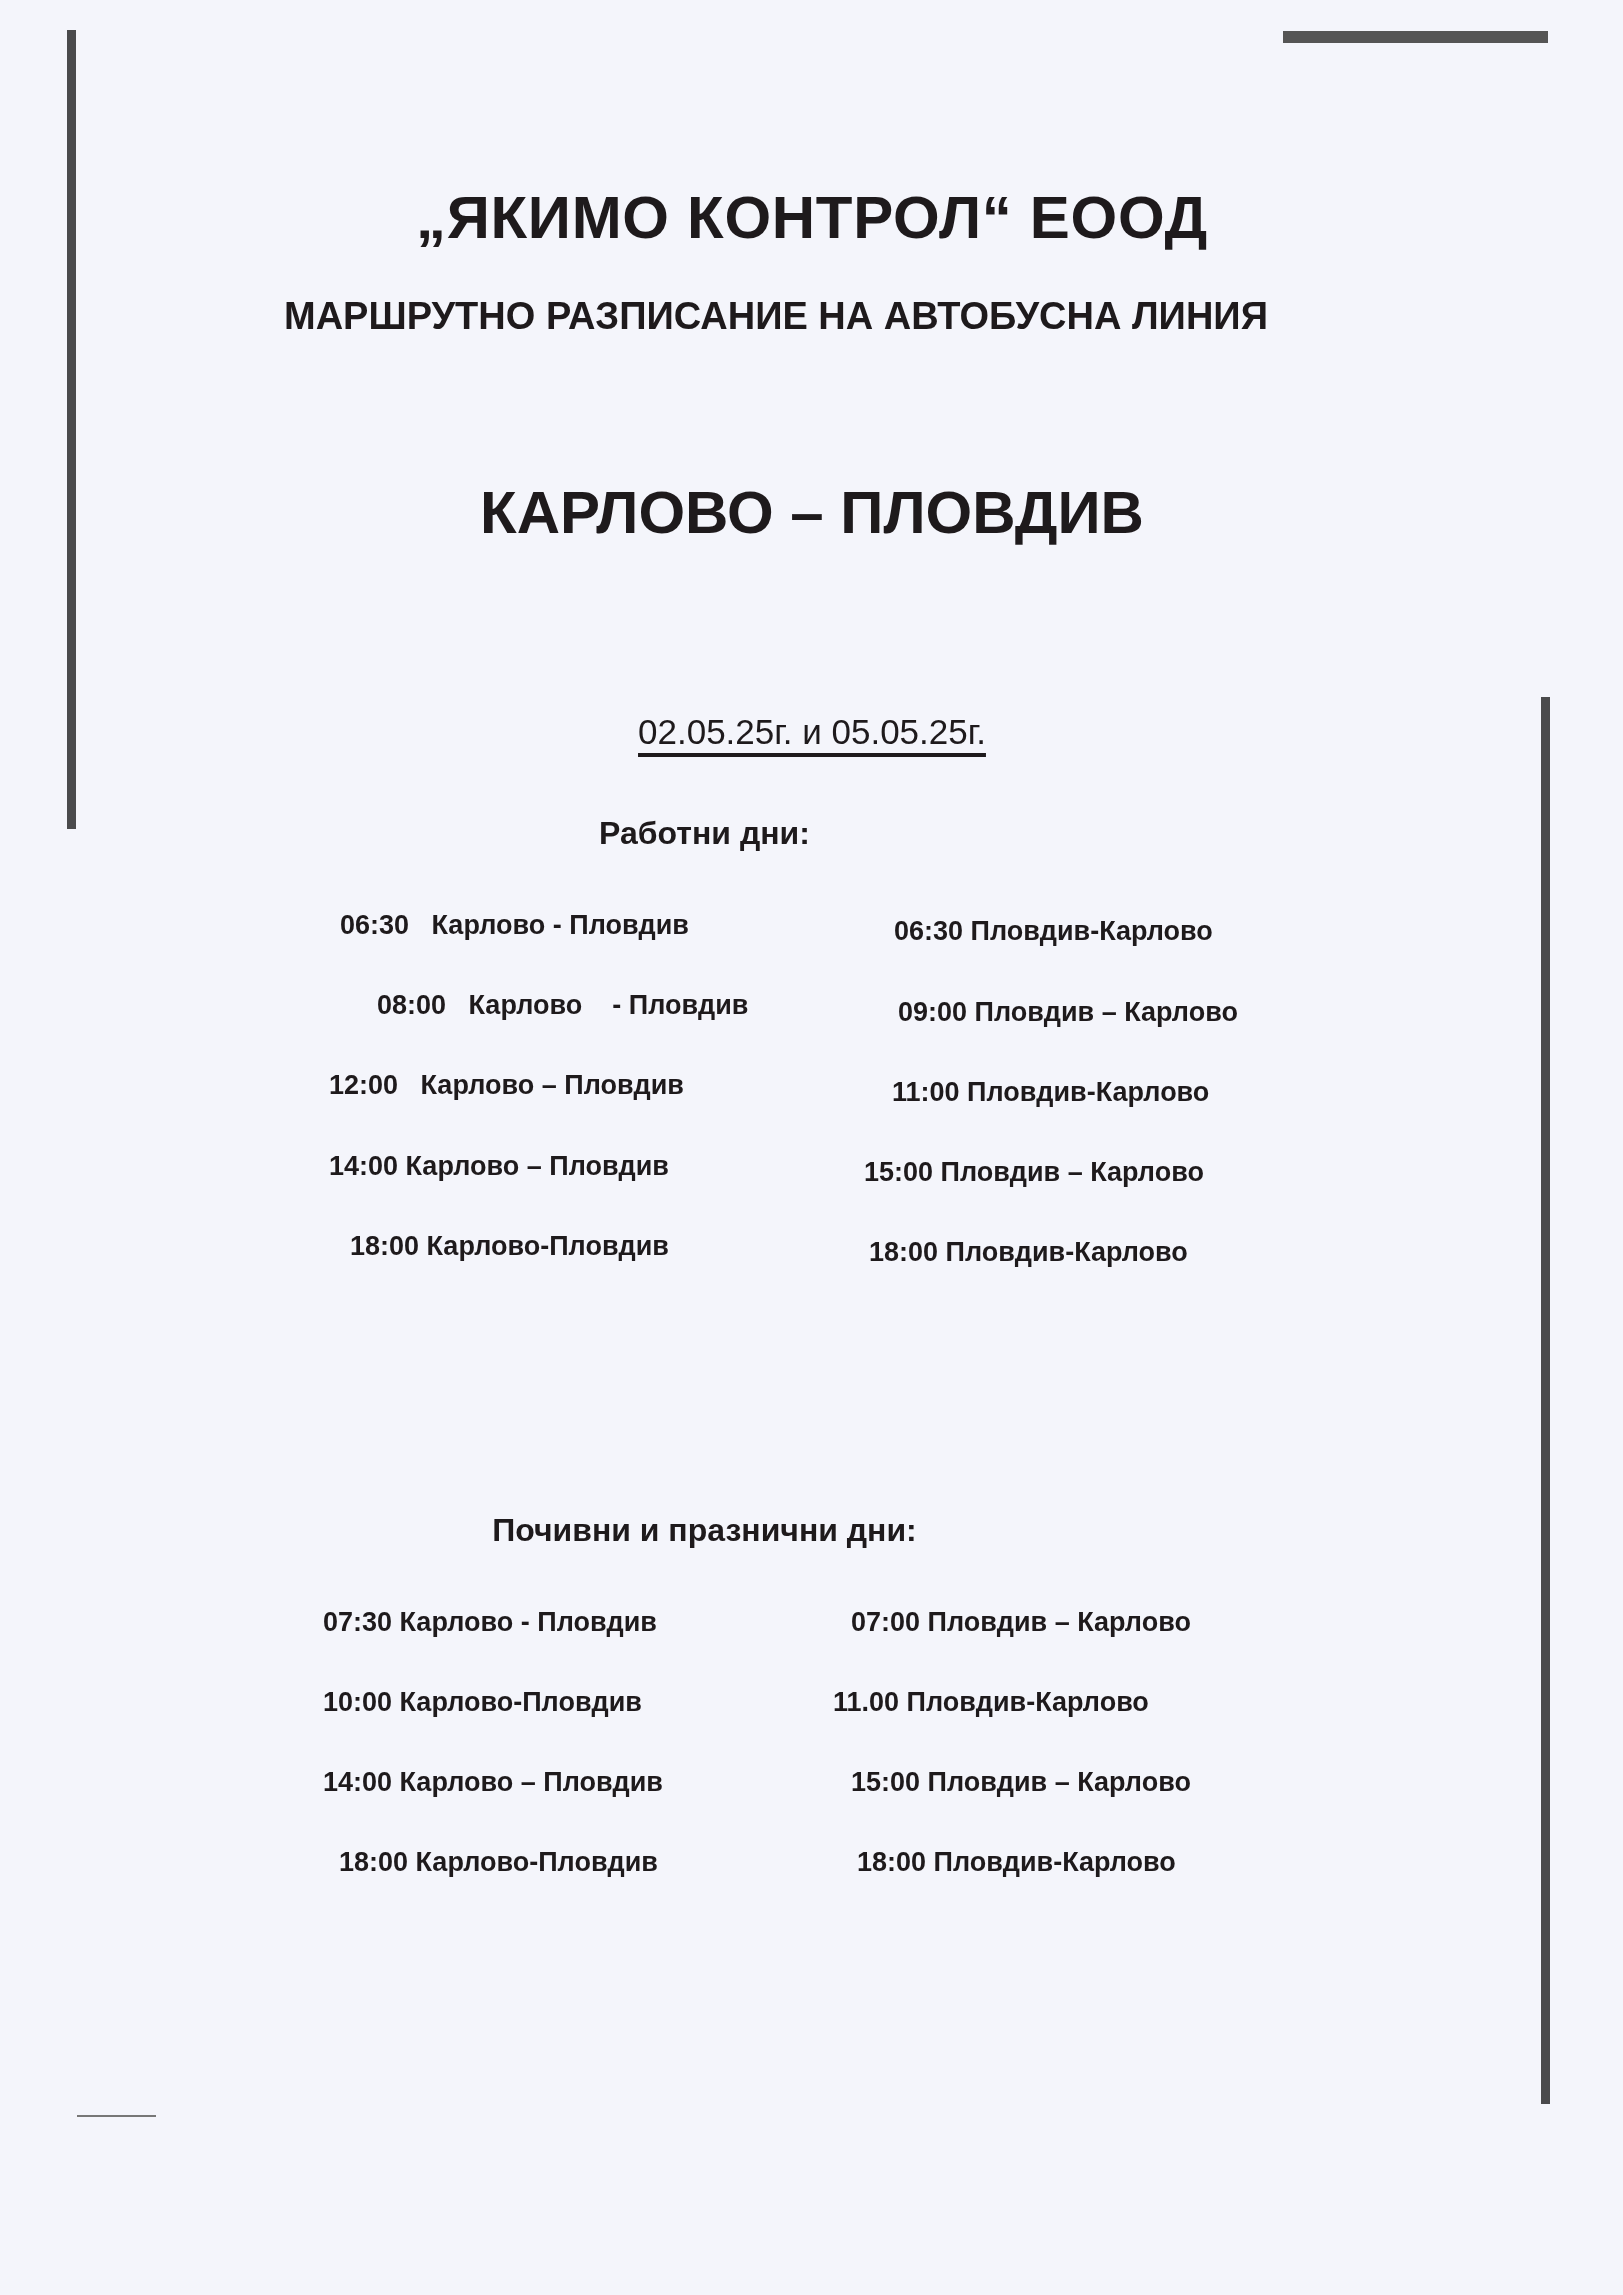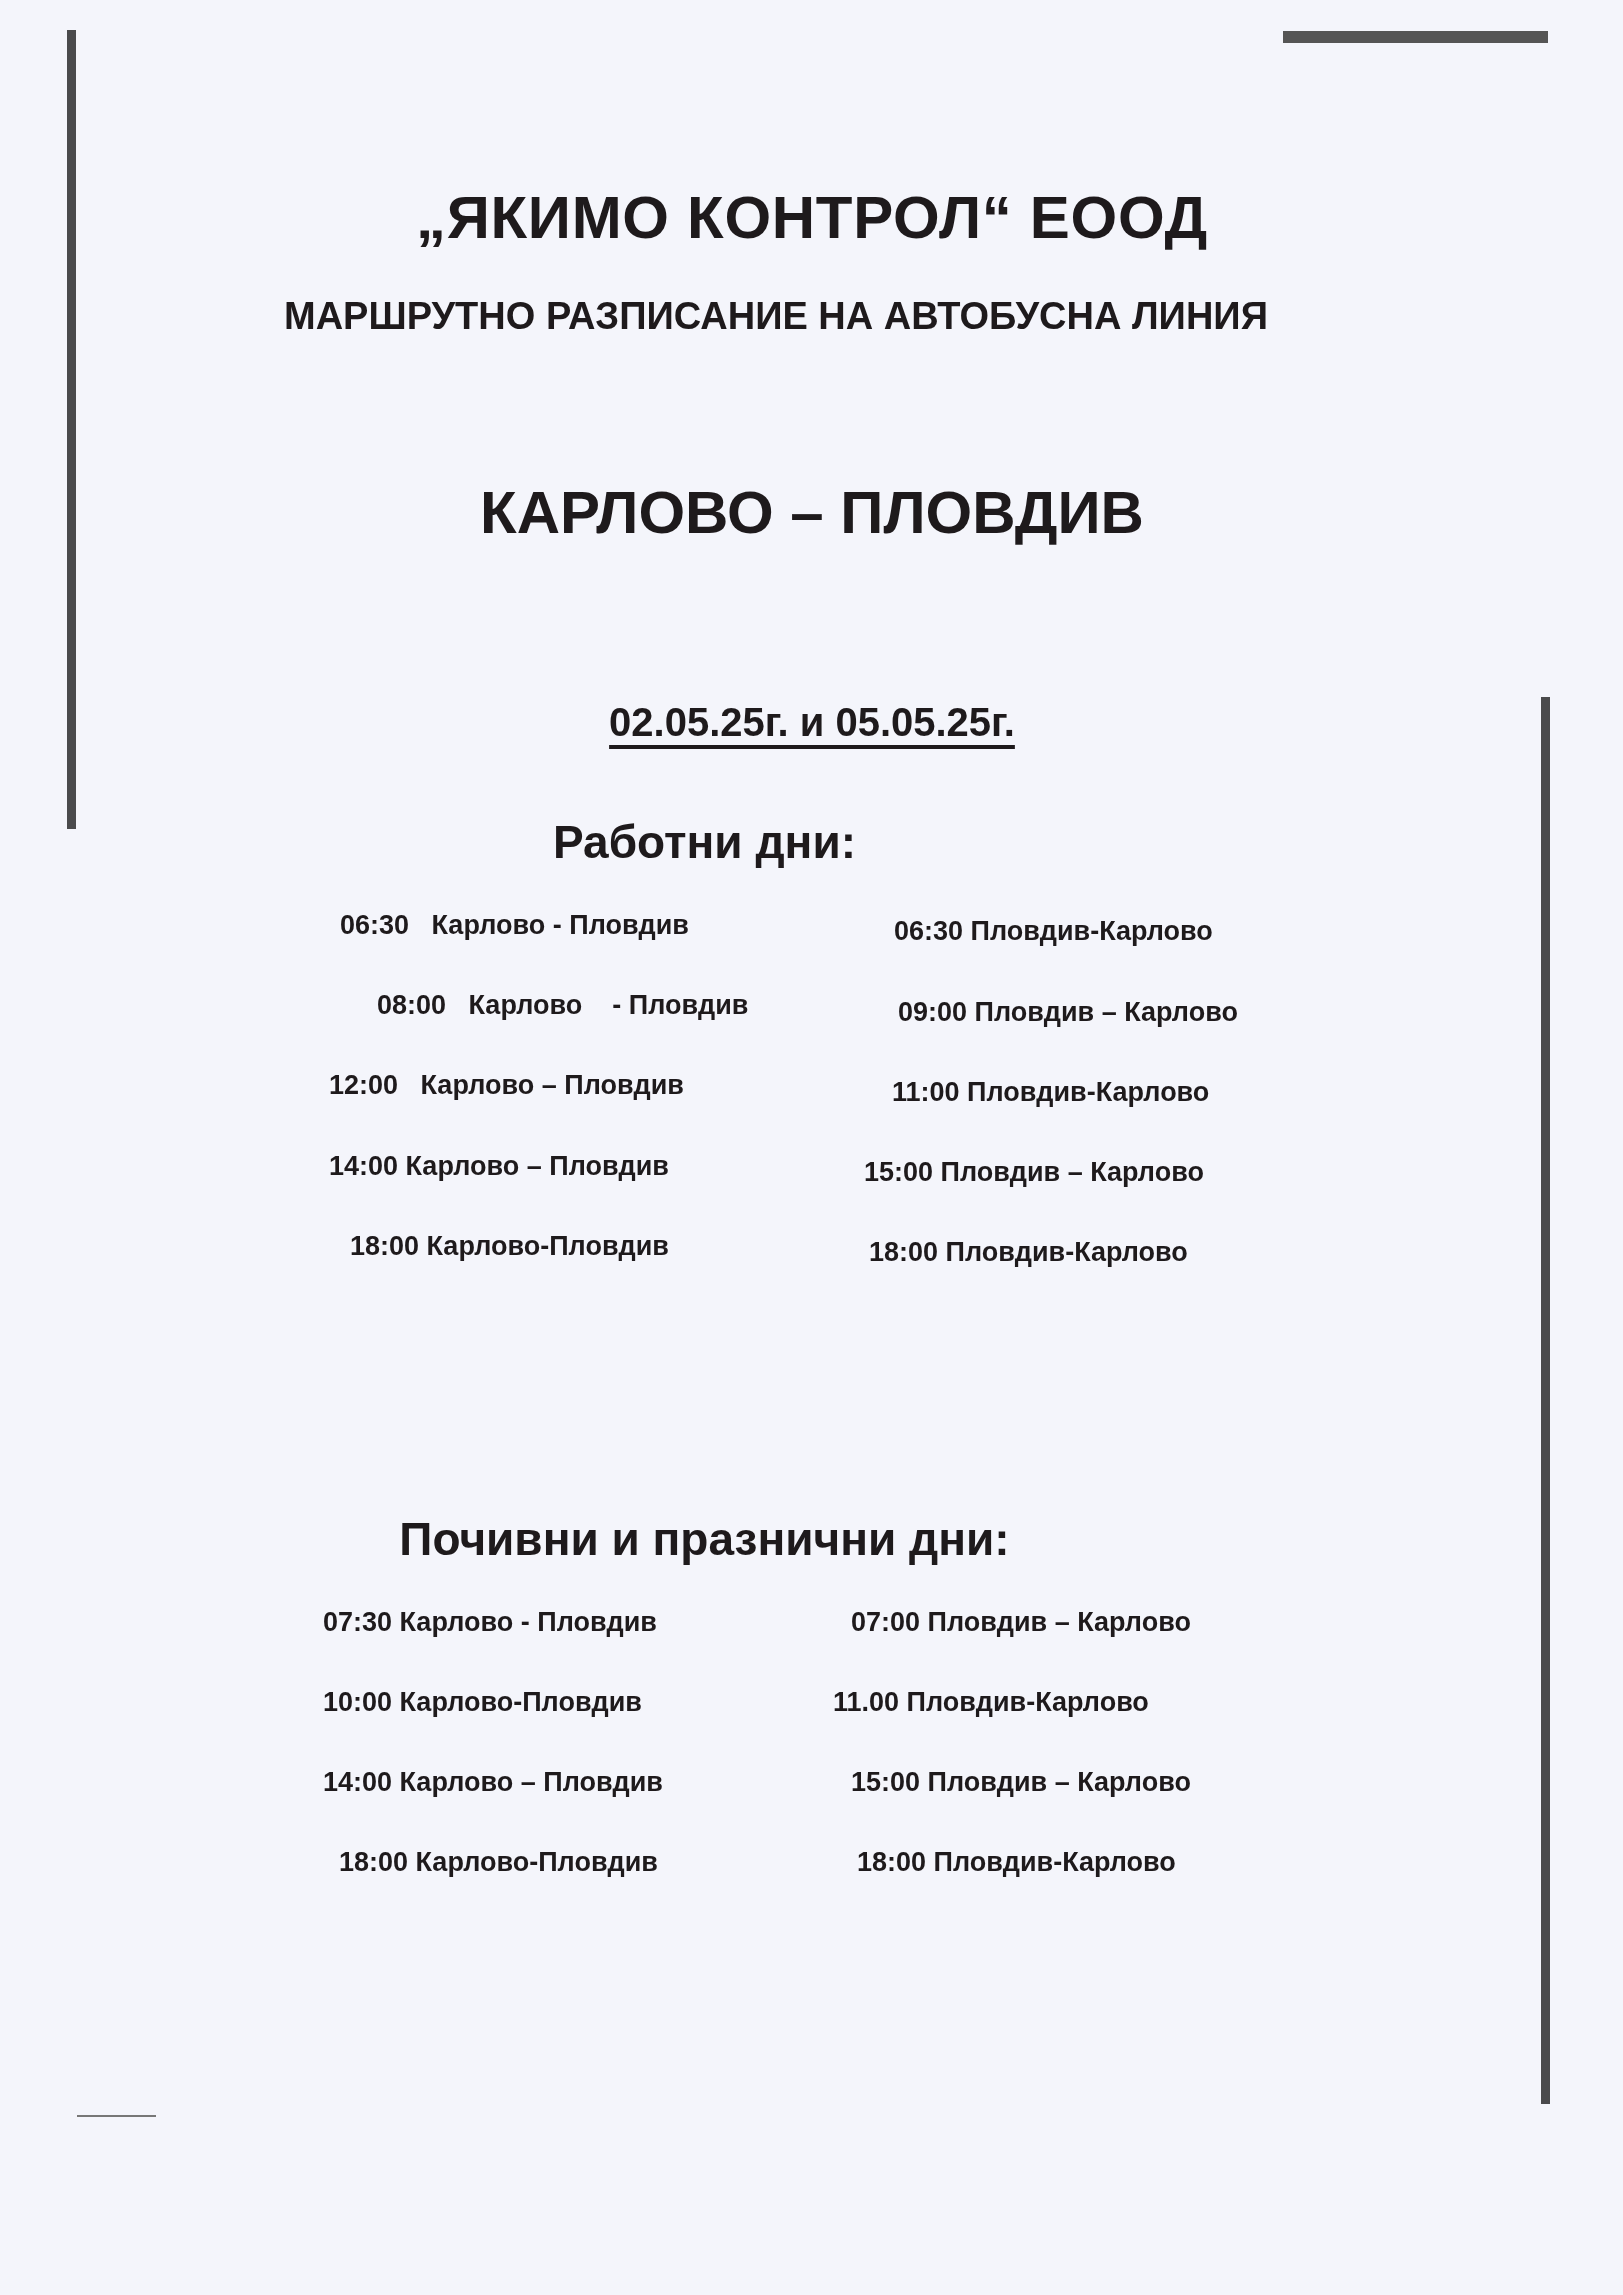--- a/index.html
+++ b/index.html
@@ -80,36 +80,37 @@
       width: 1624px;
       text-align: center;
       font-size: 60px;
       font-weight: bold;
     }
     .date-heading {
       position: absolute;
       left: 0;
       width: 1624px;
       text-align: center;
-      font-size: 40px;
-      font-weight: bold;
+      font-size: 35px;
+      font-weight: normal;
+      margin-top: 12px;
     }
     .date-heading span {
       text-decoration: underline;
       text-decoration-thickness: 3.9px;
       text-underline-offset: 9.2px;
     }
     .date-1 { top: 700px; }
     .date-2 { top: 1401px; }
     .section-label {
       position: absolute;
       left: 0;
       width: 1409px;
       text-align: center;
-      font-size: 46px;
+      font-size: 32px;
       font-weight: bold;
     }
     .label-1 { top: 815px; }
     .label-2 { top: 1512px; }
     .trip {
       position: absolute;
       font-size: 27px;
       font-weight: bold;
       white-space: pre;
     }

